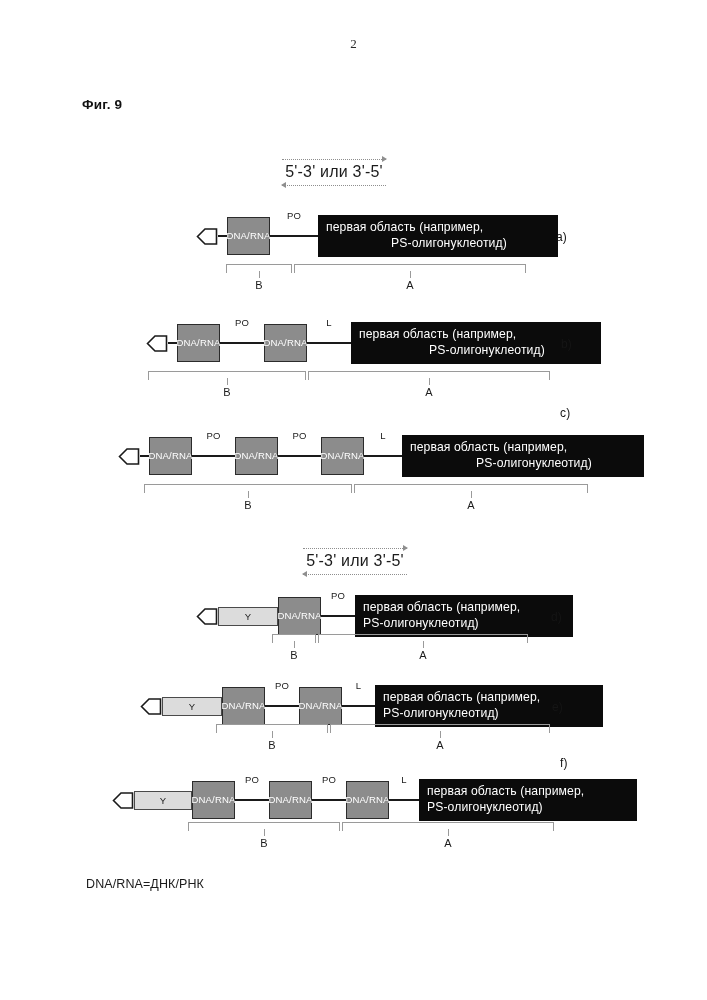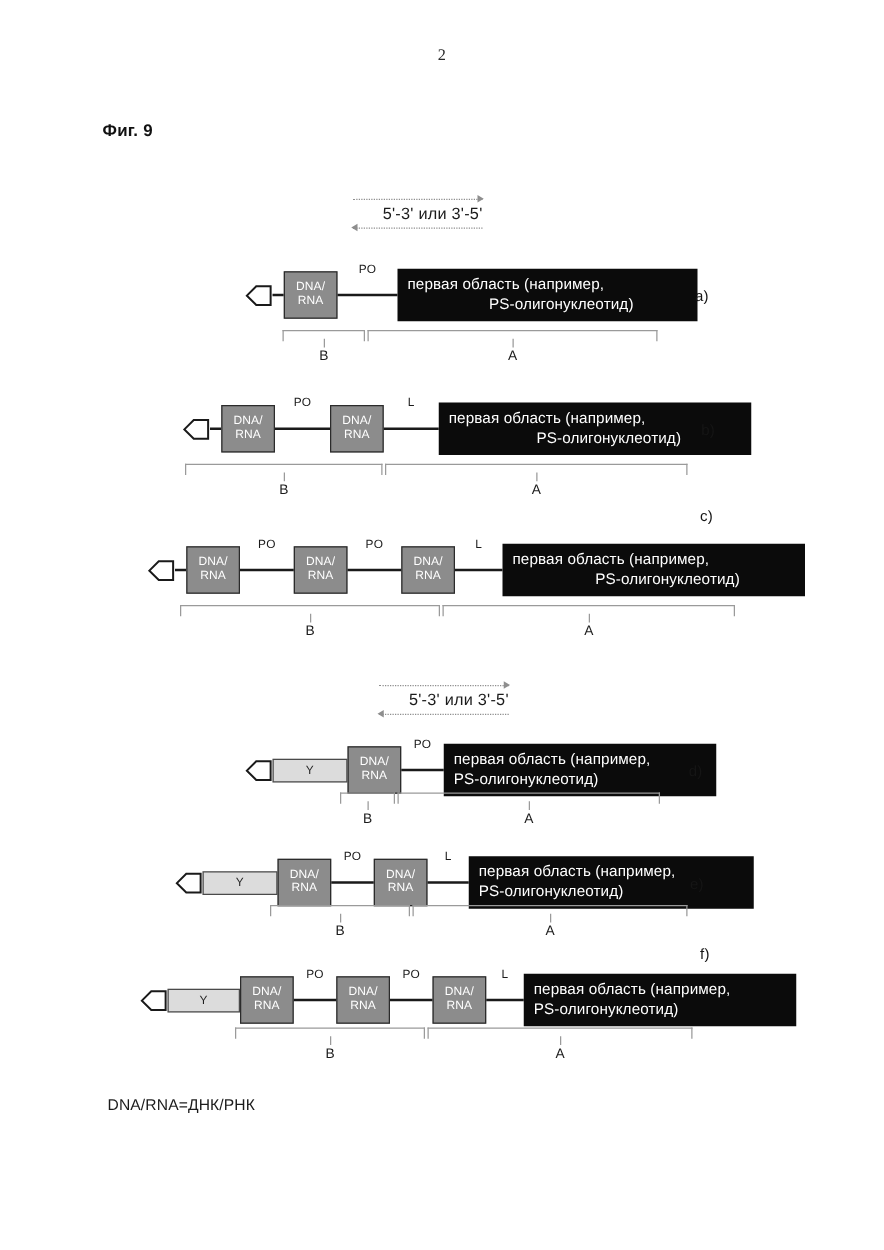--- a/index.html
+++ b/index.html
@@ -20,21 +20,21 @@
     font-size:13.5px;font-weight:bold;color:#111;letter-spacing:.2px;
   }
   .footer-note{
     position:absolute;left:86px;top:877px;
     font-size:12.5px;color:#1b1b1b;letter-spacing:.1px;
   }
 
   
   .dir-group{position:absolute;}
   .dir-text{
-    font-size:13px;color:#1b1b1b;white-space:nowrap;text-align:right;
+    font-size:16px;color:#1b1b1b;white-space:nowrap;text-align:center;
     letter-spacing:.2px;
   }
   .dir-arrow{position:relative;height:7px;}
   .dir-arrow .shaft{
     position:absolute;top:3px;left:0;right:0;height:0;
     border-top:1px dotted #8e8e8e;
   }
   .dir-arrow .head{
     position:absolute;top:0px;width:0;height:0;
     border-top:3px solid transparent;border-bottom:3px solid transparent;
@@ -54,21 +54,21 @@
   .conn{flex:0 0 auto;height:2.5px;background:#1a1a1a;}
 
   .y-box{
     flex:0 0 auto;height:17px;background:#dcdcdc;border:1px solid #4a4a4a;
     display:flex;align-items:center;justify-content:center;
     font-size:9.5px;color:#1f1f1f;letter-spacing:.3px;
   }
 
   .nt-box{
     flex:0 0 auto;width:41px;height:36px;background:#8c8c8c;border:1.4px solid #2b2b2b;
-    display:flex;flex-direction:column;align-items:center;justify-content:center;
+    display:flex;align-items:center;justify-content:center;
     color:#ffffff;font-size:9.6px;line-height:1.12;letter-spacing:.15px;
   }
 
   .link{flex:0 0 auto;position:relative;height:2.5px;background:#1a1a1a;}
   .link .lk-label{
     position:absolute;bottom:16px;left:50%;transform:translateX(-50%);
     font-size:9.5px;color:#1a1a1a;background:transparent;white-space:nowrap;
     letter-spacing:.2px;
   }
 

